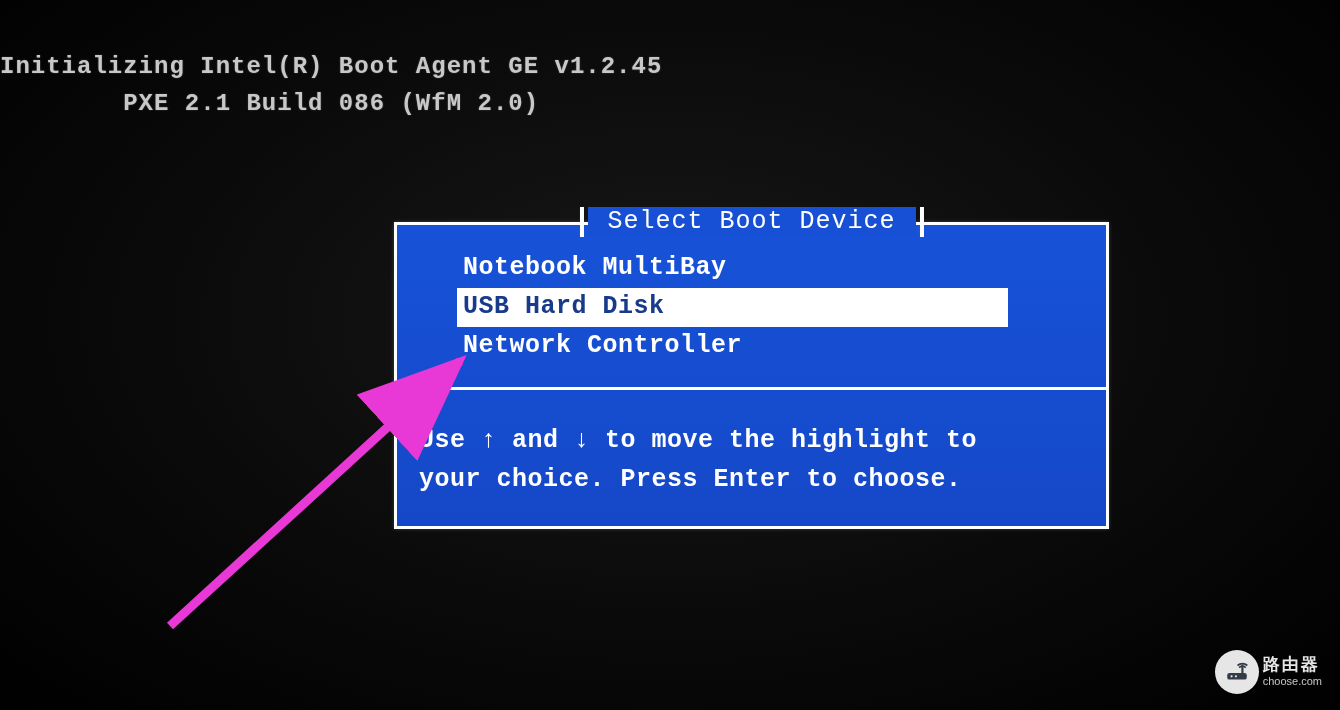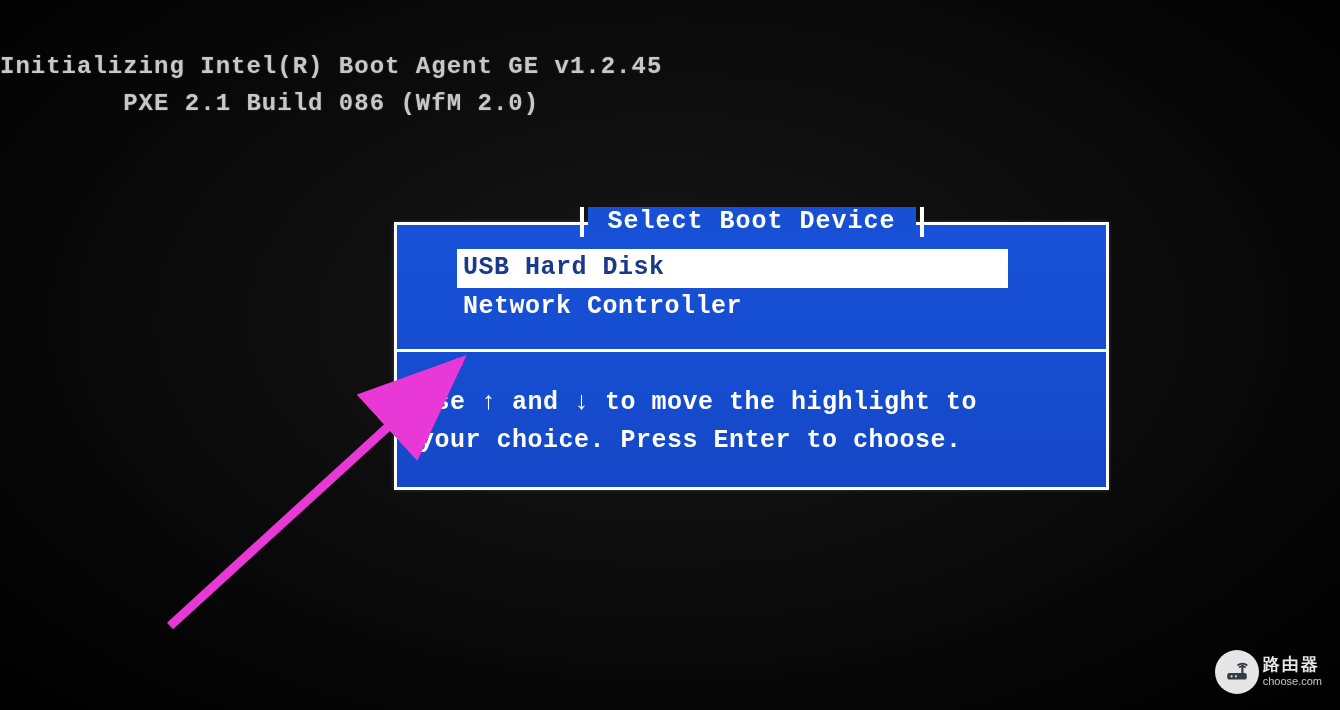--- a/index.html
+++ b/index.html
@@ -48,21 +48,21 @@
     }
     
     .dialog-title {
       position: absolute;
       top: -18px;
       left: 50%;
       transform: translateX(-50%);
       background: #1750d4;
       color: #ffffff;
       font-size: 25px;
-      font-weight: bold;
+      font-weight: normal;
       padding: 0 20px;
       letter-spacing: 1px;
       white-space: nowrap;
     }
     
     .dialog-title::before {
       content: "";
       position: absolute;
       left: -8px;
       top: 50%;
@@ -177,20 +177,21 @@
 <body>
 
 <div class="boot-text"><span>Initializing Intel(R) Boot Agent GE v1.2.45</span>
 <span>PXE 2.1 Build 086 (WfM 2.0)</span></div>
 
 <div class="boot-dialog">
   <div class="dialog-title-row">
     <div class="dialog-title">Select Boot Device</div>
   </div>
   <div class="device-list">
+    <div class="device-item">Notebook MultiBay</div>
     <div class="device-item selected">USB Hard Disk</div>
     <div class="device-item">Network Controller</div>
   </div>
   <hr class="divider">
   <div class="help-text">Use ↑ and ↓ to move the highlight to
 your choice.  Press Enter to choose.</div>
 </div>
 
 <svg class="arrow-svg" viewBox="0 0 400 320">
   <defs>

